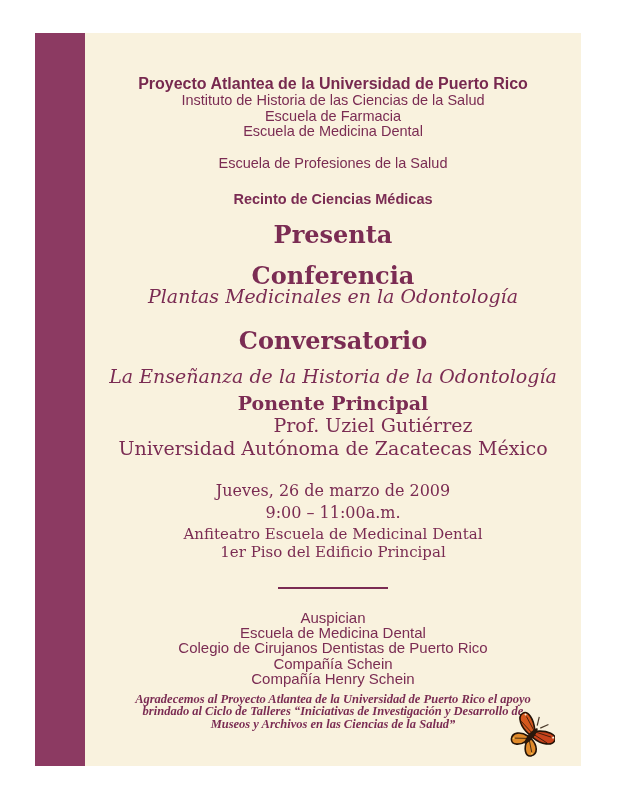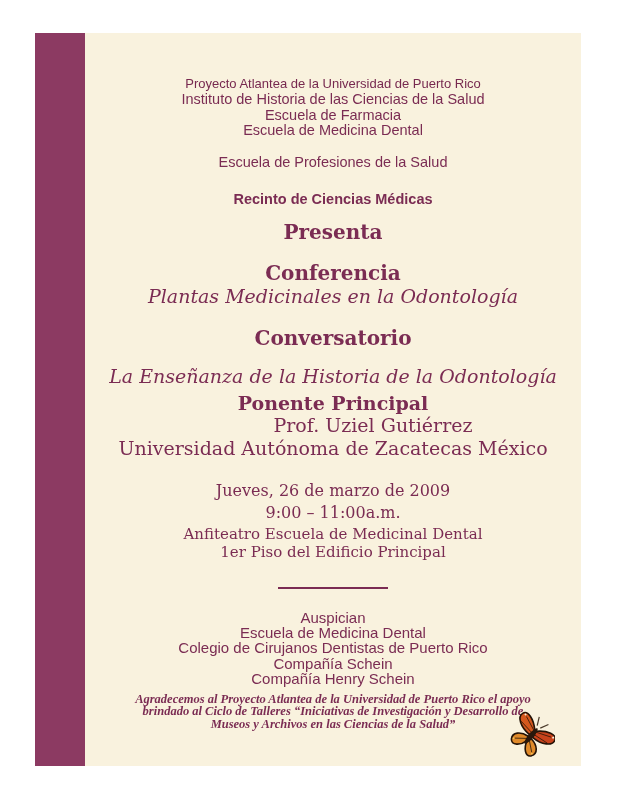--- a/index.html
+++ b/index.html
@@ -18,24 +18,24 @@
   }
   .panel{
     position:absolute;
     left:85px;top:33px;
     width:496px;height:733px;
     background:#F9F2DE;
   }
   .panel > div{position:absolute;left:0;width:100%;text-align:center;color:#7B2C53;}
 
   .hdr{top:43px;font-size:14.5px;line-height:15.8px;letter-spacing:0;}
-  .hdr .proj{font-size:13px;font-weight:normal;color:#77294F;}
+  .hdr .proj{font-size:16px;font-weight:bold;color:#77294F;}
   .campus{top:158px;font-size:14.5px;font-weight:bold;}
 
-  .serif-head{font-family:"DejaVu Serif", serif;font-weight:bold;color:#6E2549;font-size:20px;}
+  .serif-head{font-family:"DejaVu Serif", serif;font-weight:bold;color:#6E2549;font-size:24px;}
   .presenta{top:187px;}
   .conf-head{top:228px;}
   .conf-title{top:252px;font-family:"DejaVu Serif", serif;font-style:italic;font-size:19px;}
   .conv-head{top:293px;}
   .conv-title{top:332px;font-family:"DejaVu Serif", serif;font-style:italic;font-size:19px;}
   .ponente{top:359px;font-size:19px;}
   .prof{top:381px;font-family:"DejaVu Serif", serif;font-size:19px;padding-left:40px;}
   .afil{top:404px;font-family:"DejaVu Serif", serif;font-size:19px;}
 
   .date{top:448px;font-family:"DejaVu Serif", serif;font-size:16px;}

